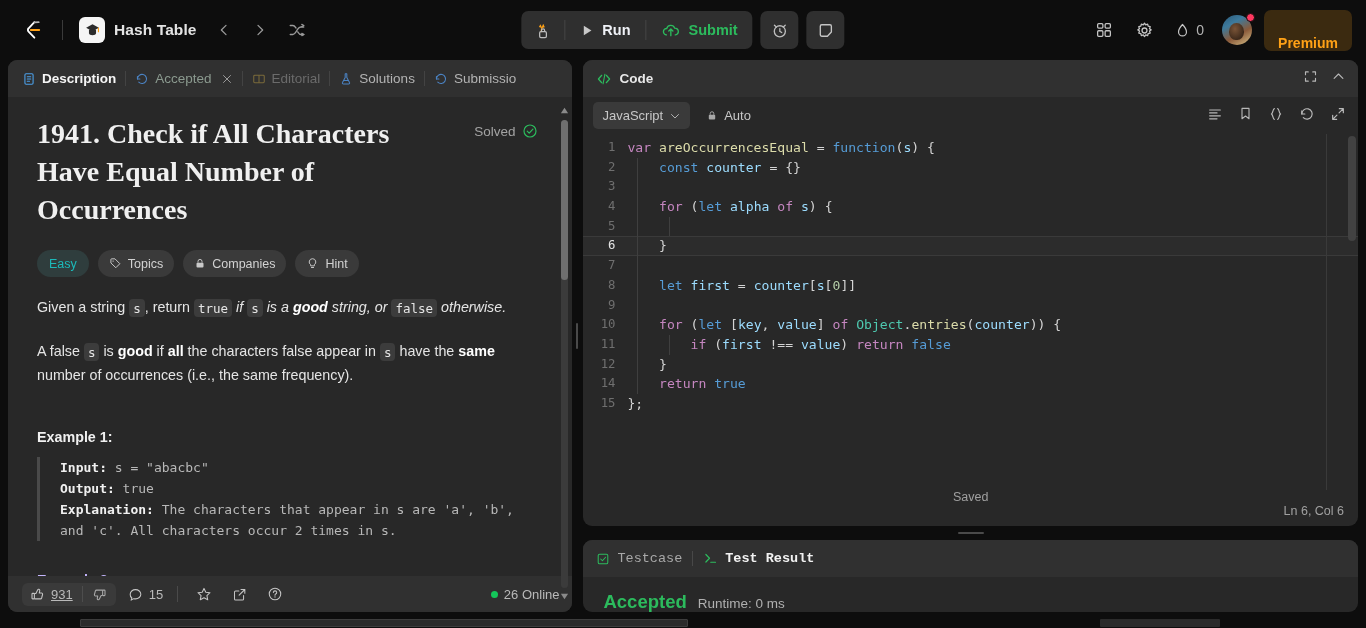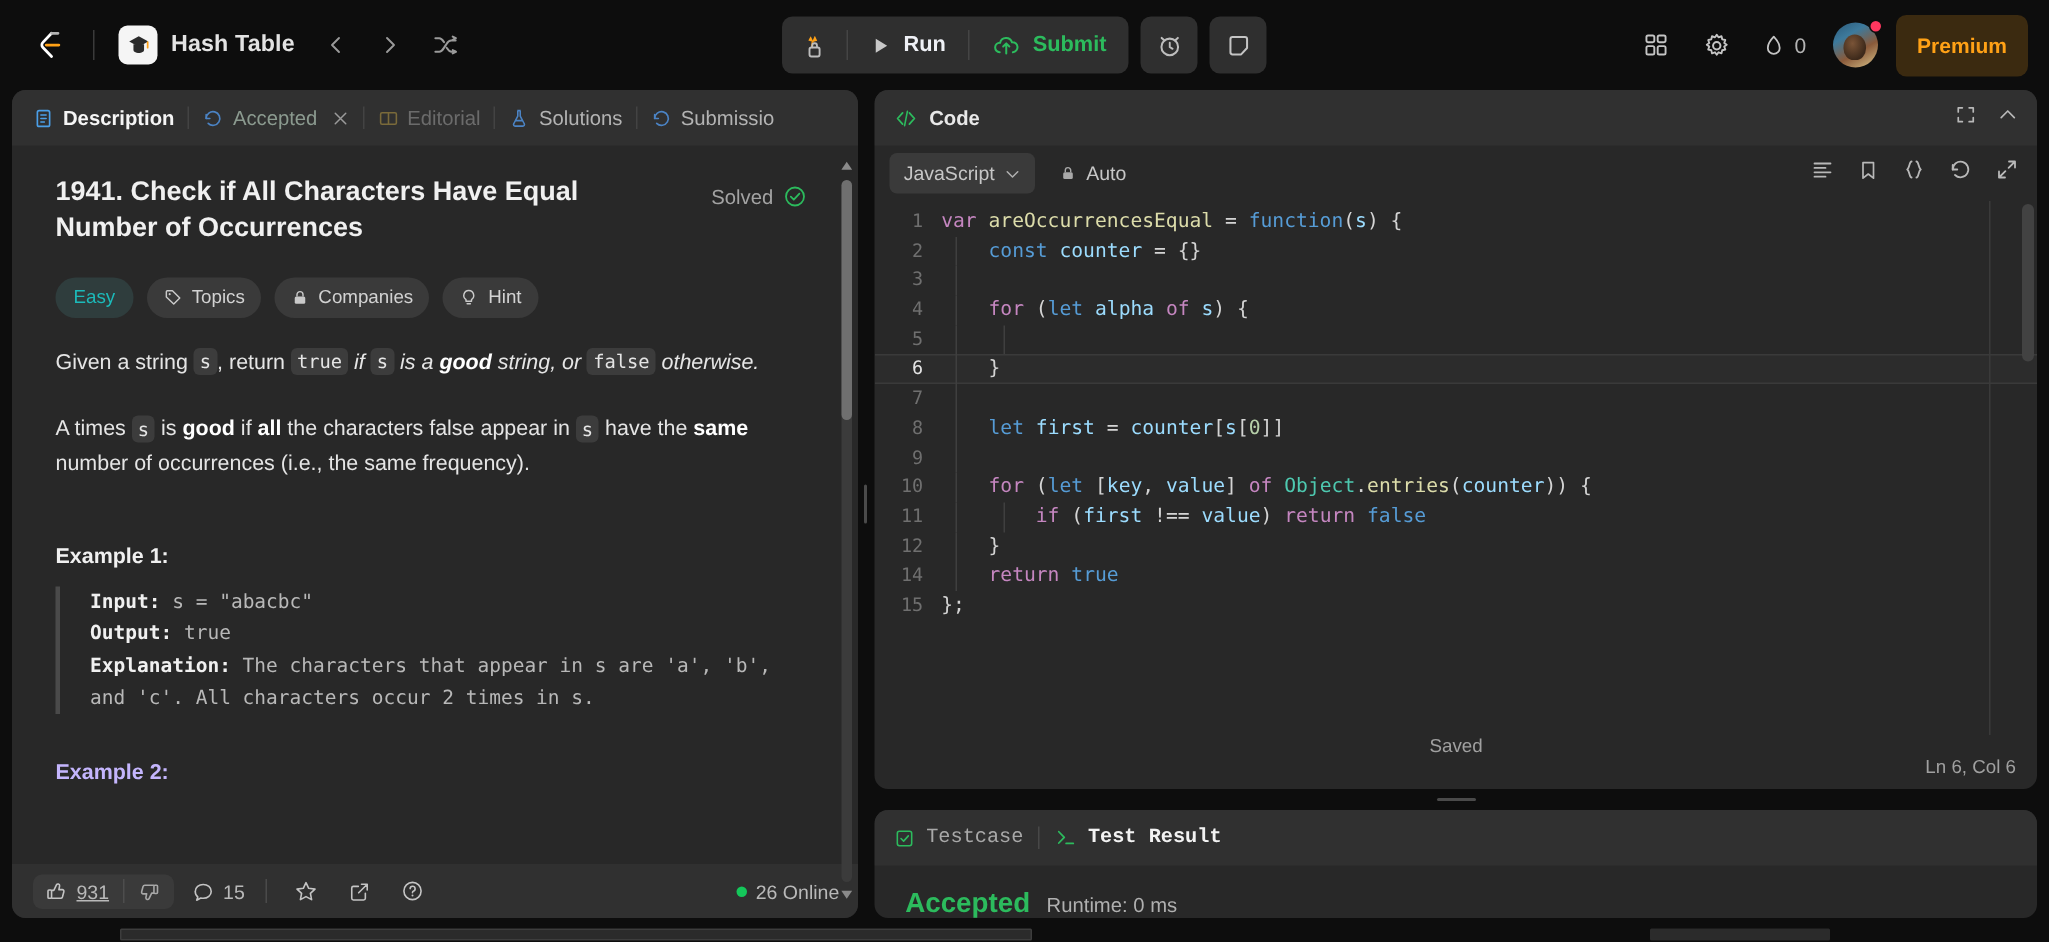--- a/index.html
+++ b/index.html
@@ -102,21 +102,21 @@
     background: radial-gradient(ellipse at 40% 35%, #7a5437 0%, #3e2a1b 70%);
   }
   .avatar-dot {
     position: absolute; top: -2px; right: -3px;
     width: 9px; height: 9px; border-radius: 50%;
     background: #ff375f; border: 1.5px solid #0d0d0d;
   }
   .premium-btn {
     height: 41px; padding: 0 14px; border-radius: 7px;
     background: #3b2a10;
-    display: flex; align-items: center; justify-content: center;
+    display: flex; align-items: flex-end; justify-content: center;
   }
   .premium-label { color: #ffa116; font-size: 14px; font-weight: 700; }
 
   
   .main {
     position: absolute; top: 60px; left: 0;
     width: 1366px; height: 560px;
     display: flex; gap: 0;
     padding: 0 8px 8px 8px;
   }
@@ -148,22 +148,22 @@
   .tab-close { margin-left: 3px; display:flex; align-items:center; }
 
   .content {
     flex: 1; overflow: hidden; position: relative;
     padding: 18px 34px 10px 29px;
   }
   .prob-head {
     display: flex; align-items: flex-start; gap: 16px;
   }
   .prob-title {
-    color: #f0f0f0; font-size: 18px; font-weight: 700;
-    line-height: 1.36; flex: 1;
+    color: #f0f0f0; font-size: 28px; font-weight: 700;
+    line-height: 1.36; flex: 1; font-family: Liberation Serif, serif;
   }
   .solved {
     display: flex; align-items: center; gap: 6px;
     margin-top: 8px; flex-shrink: 0;
   }
   .solved-label { color: #a3a3a3; font-size: 13.5px; }
 
   .badges { display: flex; align-items: center; gap: 9px; margin-top: 21px; }
   .badge {
     display: flex; align-items: center; gap: 6px;
@@ -587,21 +587,21 @@
           </svg>
           <span>Hint</span>
         </div>
       </div>
 
       <div class="para">
         <span>Given a string </span><code class="inl">s</code><span>, return </span><code class="inl">true</code><i> if </i><code class="inl">s</code><i> is a </i><i><b>good</b></i><i> string, or </i><code class="inl">false</code><i> otherwise.</i>
       </div>
 
       <div class="para p2">
-        <span>A times </span><code class="inl">s</code><span> is </span><b>good</b><span> if </span><b>all</b><span> the characters false appear in </span><code class="inl">s</code><span> have the </span><b>same</b><span> number of occurrences (i.e., the same frequency).</span>
+        <span>A false </span><code class="inl">s</code><span> is </span><b>good</b><span> if </span><b>all</b><span> the characters false appear in </span><code class="inl">s</code><span> have the </span><b>same</b><span> number of occurrences (i.e., the same frequency).</span>
       </div>
 
       <div class="exhead">Example 1:</div>
       <div class="expre"><b>Input:</b><span> s = "abacbc"</span>
 <b>Output:</b><span> true</span>
 <b>Explanation:</b><span> The characters that appear in s are 'a', 'b', and 'c'. All characters occur 2 times in s.</span></div>
 
       <div class="exhead2">Example 2:</div>
     </div>
 

